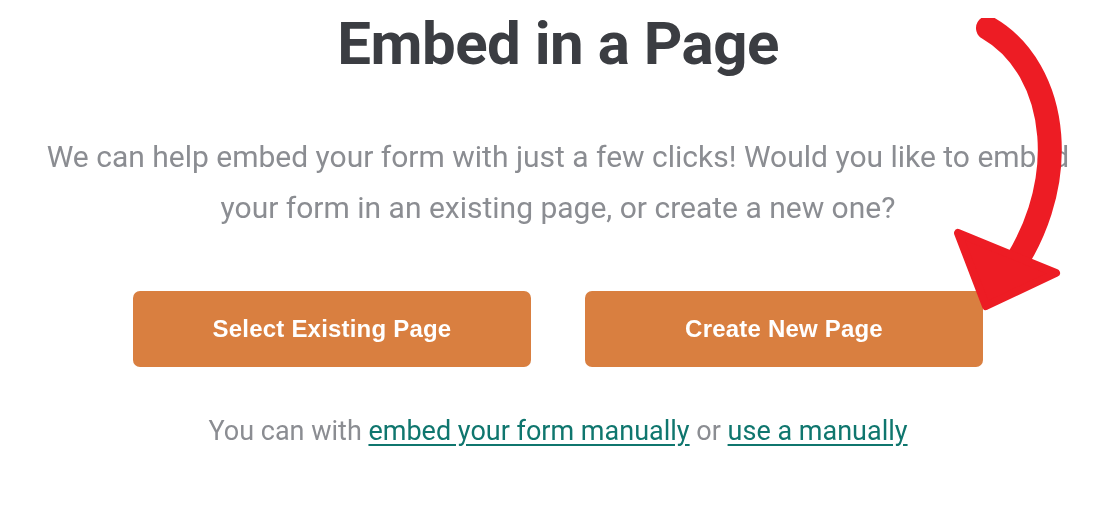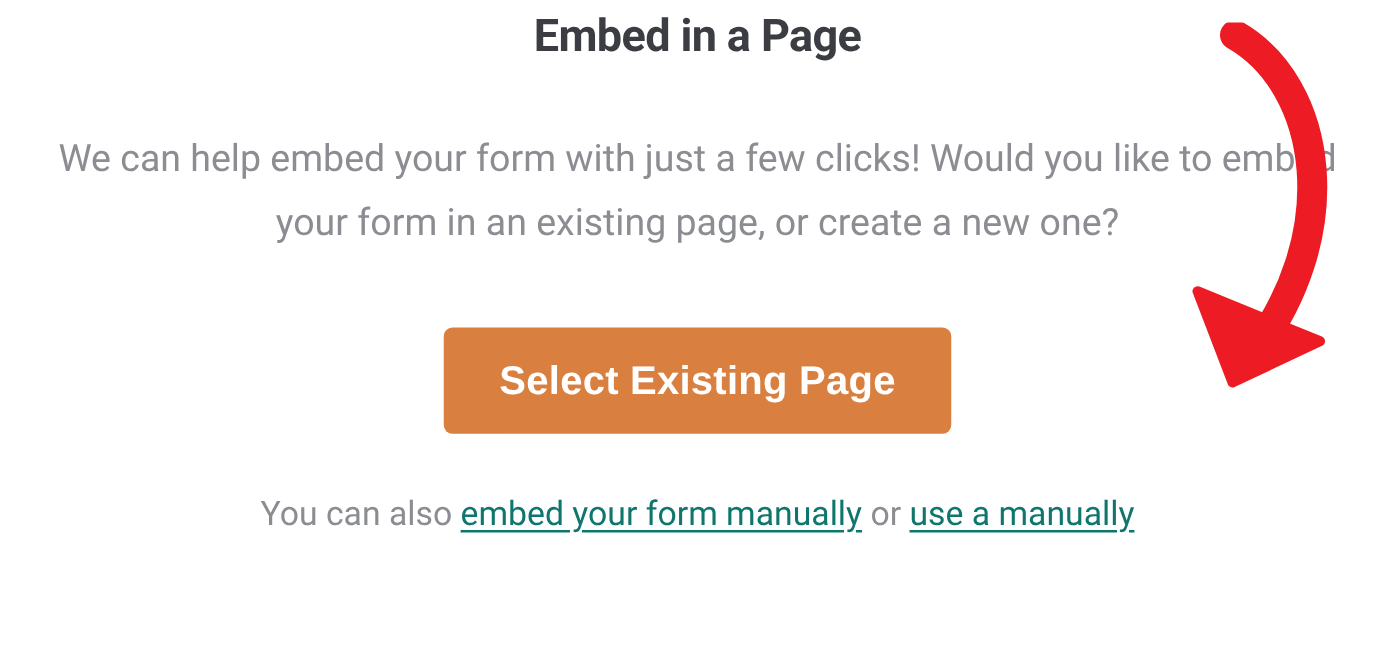--- a/index.html
+++ b/index.html
@@ -17,21 +17,21 @@
     }
     .container {
       width: 100%;
       height: 100%;
       display: flex;
       flex-direction: column;
       align-items: center;
       padding-top: 8px;
     }
     .title {
-      font-size: 36px;
+      font-size: 60px;
       font-weight: 700;
       color: #3b3d42;
       letter-spacing: -0.5px;
       margin-bottom: 52px;
       text-align: right;
     }
     .description {
       font-size: 30px;
       font-weight: 400;
       color: #8b8d92;
@@ -41,21 +41,21 @@
       margin-bottom: 58px;
     }
     .button-row {
       display: flex;
       gap: 54px;
       margin-bottom: 48px;
     }
     .btn {
       background: #d97f40;
       color: #ffffff;
-      font-size: 32px;
+      font-size: 24px;
       font-weight: 600;
       border: none;
       border-radius: 7px;
       padding: 24px 44px;
       cursor: pointer;
       min-width: 398px;
       text-align: center;
       letter-spacing: 0.2px;
     }
     .footer-text {
@@ -77,23 +77,24 @@
     }
   </style>
 </head>
 <body>
 
 <div class="container">
   <h1 class="title">Embed in a Page</h1>
   <p class="description">We can help embed your form with just a few clicks! Would you like to embed your form in an existing page, or create a new one?</p>
   <div class="button-row">
     <button class="btn">Select Existing Page</button>
+    <button class="btn">Create New Page</button>
   </div>
   <p class="footer-text">
-    <span>You can also </span><span class="link">embed your form manually</span><span> or </span><span class="link">use a manually</span>
+    <span>You can with </span><span class="link">embed your form manually</span><span> or </span><span class="link">use a manually</span>
   </p>
 </div>
 
 <svg class="annotation-arrow" width="230" height="340" viewBox="0 0 230 340">
   <path d="M 140 10 
            C 210 50, 230 170, 150 270" stroke="#ed1c24" stroke-width="24" fill="none" stroke-linecap="round"></path>
   <path d="M 110 215 
            L 138 288 
            L 208 255 Z" fill="#ed1c24" stroke="#ed1c24" stroke-width="8" stroke-linejoin="round"></path>
 </svg>

